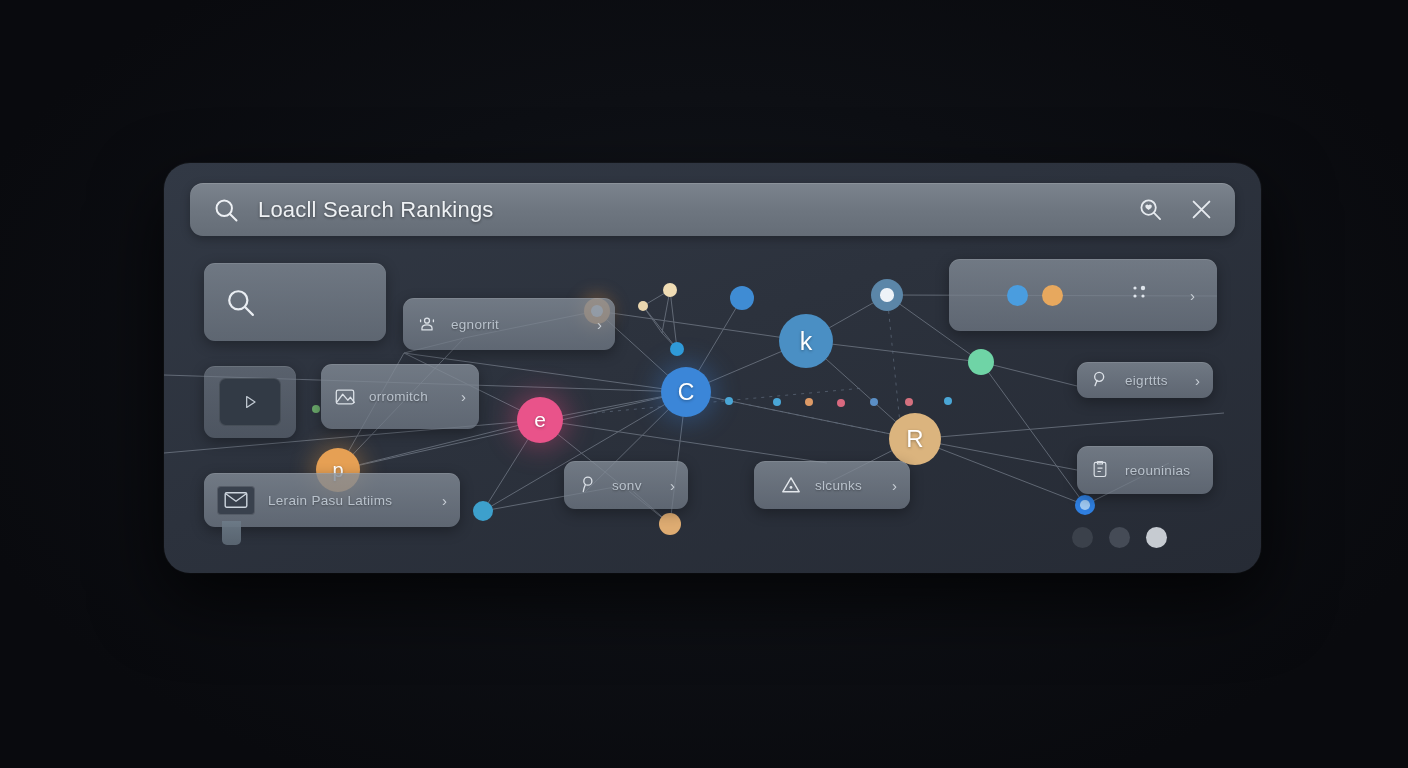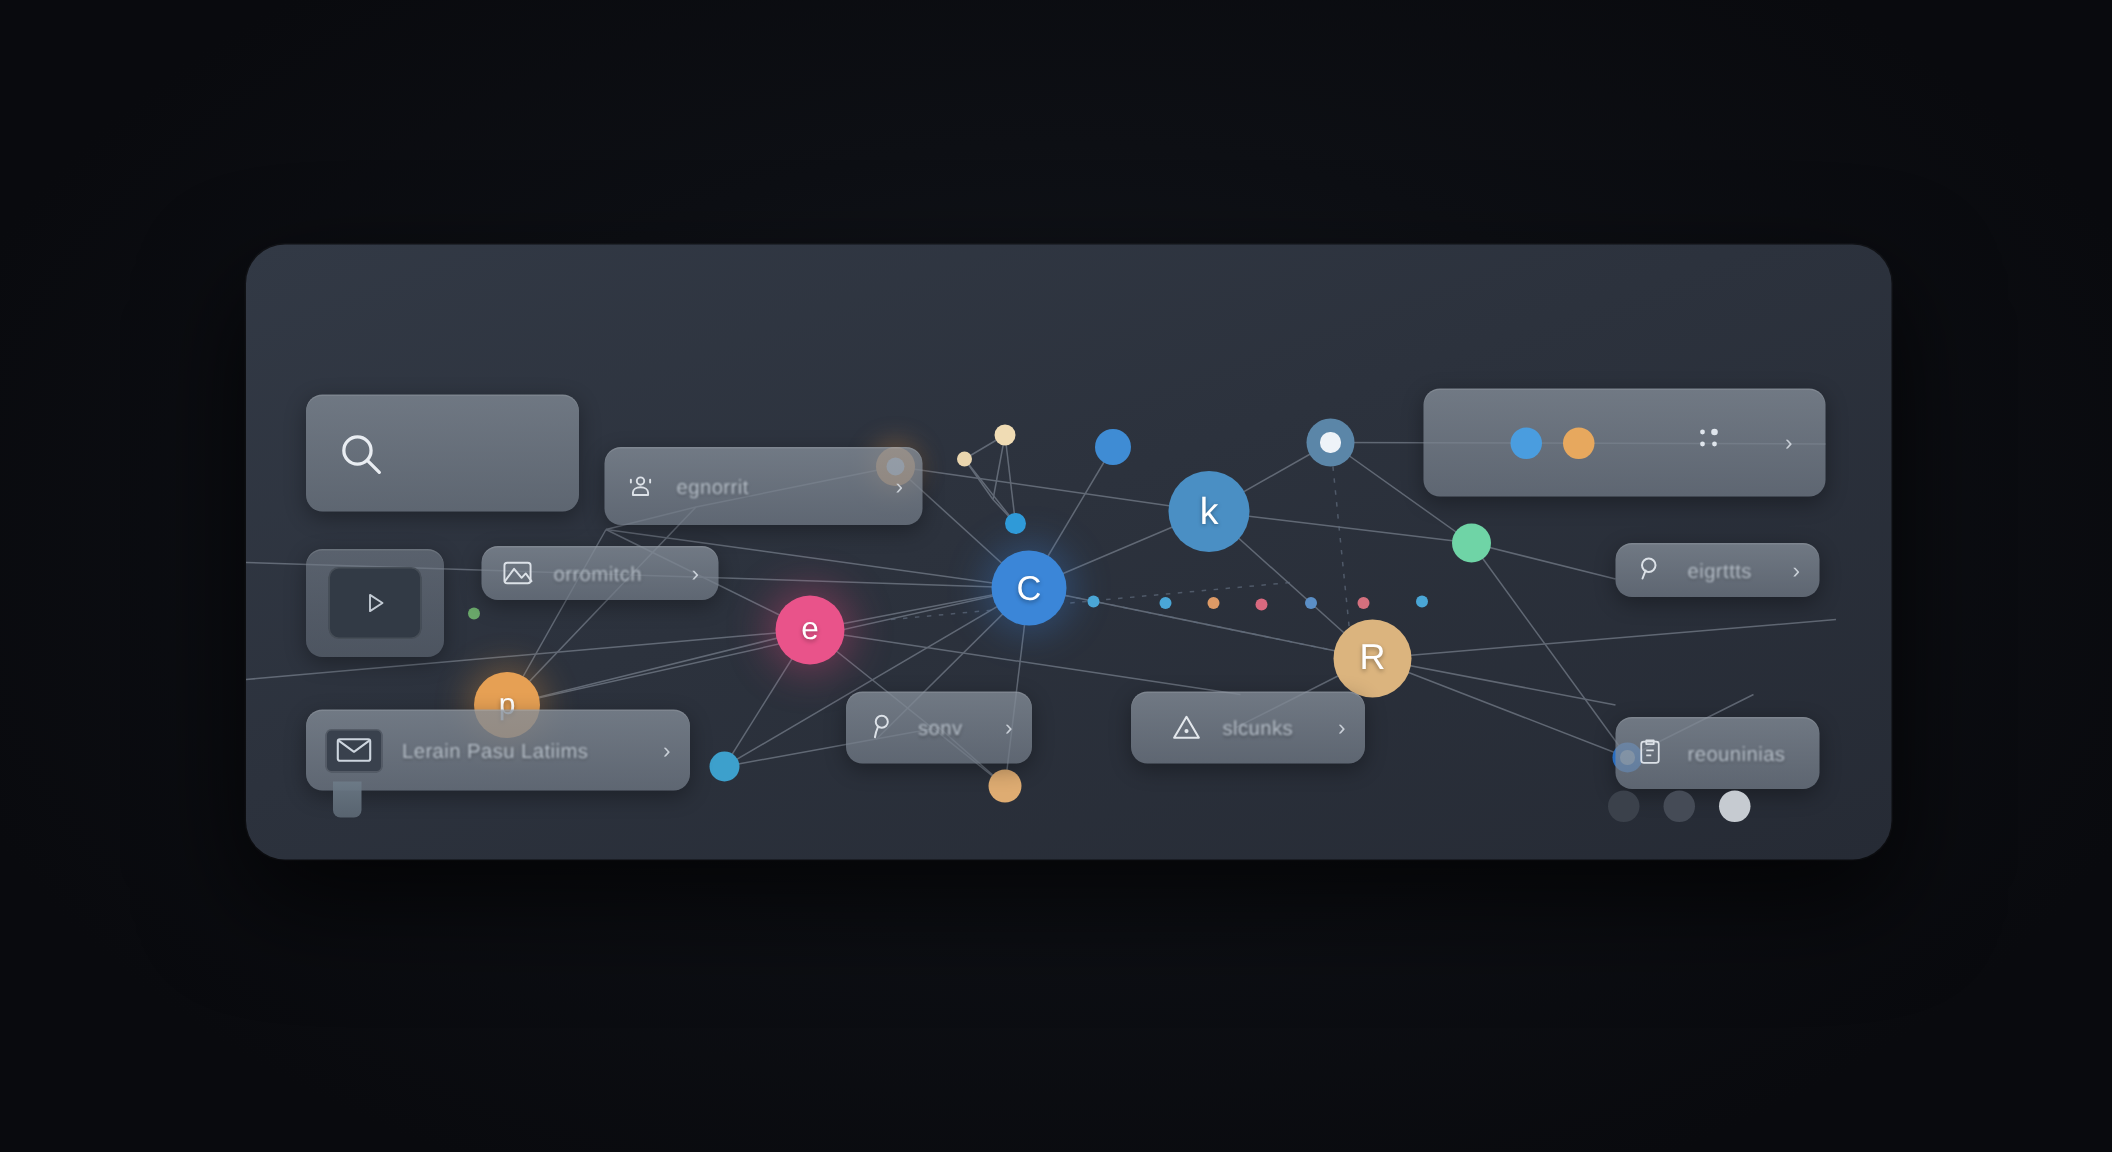--- a/index.html
+++ b/index.html
@@ -72,32 +72,32 @@
     background: #323a45; box-shadow: inset 0 0 0 1px rgba(255,255,255,.10);
     display: flex; align-items: center; justify-content: center;
   }
   .card-mail  { left: 40px;  top: 310px; width: 256px; height: 54px; }
   .card-mail .mailbox { width: 38px; height: 29px; border-radius: 4px; background: #39414d;
      box-shadow: inset 0 0 0 1px rgba(255,255,255,.14); display:flex;align-items:center;justify-content:center; flex:none;}
   .tab-stub { position: absolute; left: 58px; top: 358px; width: 19px; height: 24px;
      background: linear-gradient(180deg,#6d7b88,#5c6874); border-radius: 0 0 5px 5px; opacity: .92; }
 
   .card-group  { left: 239px; top: 135px; width: 212px; height: 52px; }
-  .card-promo  { left: 157px; top: 201px; width: 158px; height: 36px; justify-content: flex-end; }
+  .card-promo  { left: 157px; top: 201px; width: 158px; height: 65px; justify-content: flex-end; }
   .card-sonv   { left: 400px; top: 298px; width: 124px; height: 48px; }
   .card-alerts { left: 590px; top: 298px; width: 156px; height: 48px; padding-left: 26px; }
 
   .card-dots { left: 785px; top: 96px; width: 268px; height: 72px; gap: 0; padding: 0 20px; }
   .card-dots .dotrow { display: flex; gap: 14px; align-items: center; margin-left: 38px; }
   .dotc { width: 21px; height: 21px; border-radius: 50%; }
   .card-dots .gridicon { margin-left: auto; margin-right: 48px; }
   .card-dots .chev { position: absolute; right: 22px; }
 
   .card-rights  { left: 913px; top: 199px; width: 136px; height: 36px; }
-  .card-reports { left: 913px; top: 283px; width: 136px; height: 48px; margin-top: 32px; }
+  .card-reports { left: 913px; top: 283px; width: 136px; height: 48px; }
 
   
   .pager { position: absolute; left: 908px; top: 364px; display: flex; gap: 16px; }
   .pager i { display: block; width: 21px; height: 21px; border-radius: 50%; }
 
   
   .node { position: absolute; border-radius: 50%; display: flex; align-items: center;
     justify-content: center; color: #fff; font-weight: 500; }
   .node.lbl-node { font-size: 21px; text-shadow: 0 1px 3px rgba(0,0,0,.35); }
   .glow-pink { box-shadow: 0 0 26px 6px rgba(233,74,125,.34); }
@@ -192,20 +192,41 @@
           <div class="node" style="left: 561px; top: 234px; width: 8px; height: 8px; background: rgb(74, 166, 214);"></div>
           <div class="node" style="left: 609px; top: 235px; width: 8px; height: 8px; background: rgb(74, 166, 214);"></div>
           <div class="node" style="left: 641px; top: 235px; width: 8px; height: 8px; background: rgb(221, 154, 102);"></div>
           <div class="node" style="left: 673px; top: 236px; width: 8px; height: 8px; background: rgb(217, 105, 127);"></div>
           <div class="node" style="left: 706px; top: 235px; width: 8px; height: 8px; background: rgb(91, 143, 198);"></div>
           <div class="node" style="left: 741px; top: 235px; width: 8px; height: 8px; background: rgb(212, 112, 126);"></div>
           <div class="node" style="left: 780px; top: 234px; width: 8px; height: 8px; background: rgb(74, 166, 214);"></div>
           <div class="node" style="left: 148px; top: 242px; width: 8px; height: 8px; background: rgb(106, 168, 106);"></div>
         </div>
 
+      <div class="searchbar">
+        <span class="icon-btn">
+          <svg width="28" height="28" viewBox="0 0 24 24" fill="none" stroke="#eef1f5" stroke-width="1.7" stroke-linecap="round">
+              <circle cx="10.5" cy="10.5" r="6.6"></circle>
+              <path d="M15.4 15.4L21 21"></path>
+            </svg>
+        </span>
+        <span class="sb-title">Loacll Search Rankings</span>
+        <span class="icon-btn">
+          <svg width="27" height="27" viewBox="0 0 24 24" fill="none" stroke="#e6eaef" stroke-width="1.6" stroke-linecap="round">
+              <circle cx="10.3" cy="10.3" r="6.4"></circle>
+              <path d="M15.1 15.1L20.5 20.5"></path>
+          <path d="M10.3 8.2c-1.1-1.2-2.9-.4-2.9 1 0 1.4 2 2.7 2.9 3.2.9-.5 2.9-1.8 2.9-3.2 0-1.4-1.8-2.2-2.9-1z" fill="#e6eaef" stroke="none"></path>
+            </svg>
+        </span>
+        <span class="icon-btn" style="margin-left:6px;margin-right:4px;">
+          <svg width="27" height="27" viewBox="0 0 24 24" fill="none" stroke="#e6eaef" stroke-width="1.7" stroke-linecap="round">
+              <path d="M5 5L19 19M19 5L5 19"></path>
+            </svg>
+        </span>
+      </div>
 
       <div class="card card-search-blank">
         <span class="icon-btn">
           <svg width="33" height="33" viewBox="0 0 24 24" fill="none" stroke="#e9edf2" stroke-width="1.6" stroke-linecap="round">
               <circle cx="10.4" cy="10.4" r="6.6"></circle>
               <path d="M15.3 15.3L21 21"></path>
             </svg>
         </span>
       </div>
 

